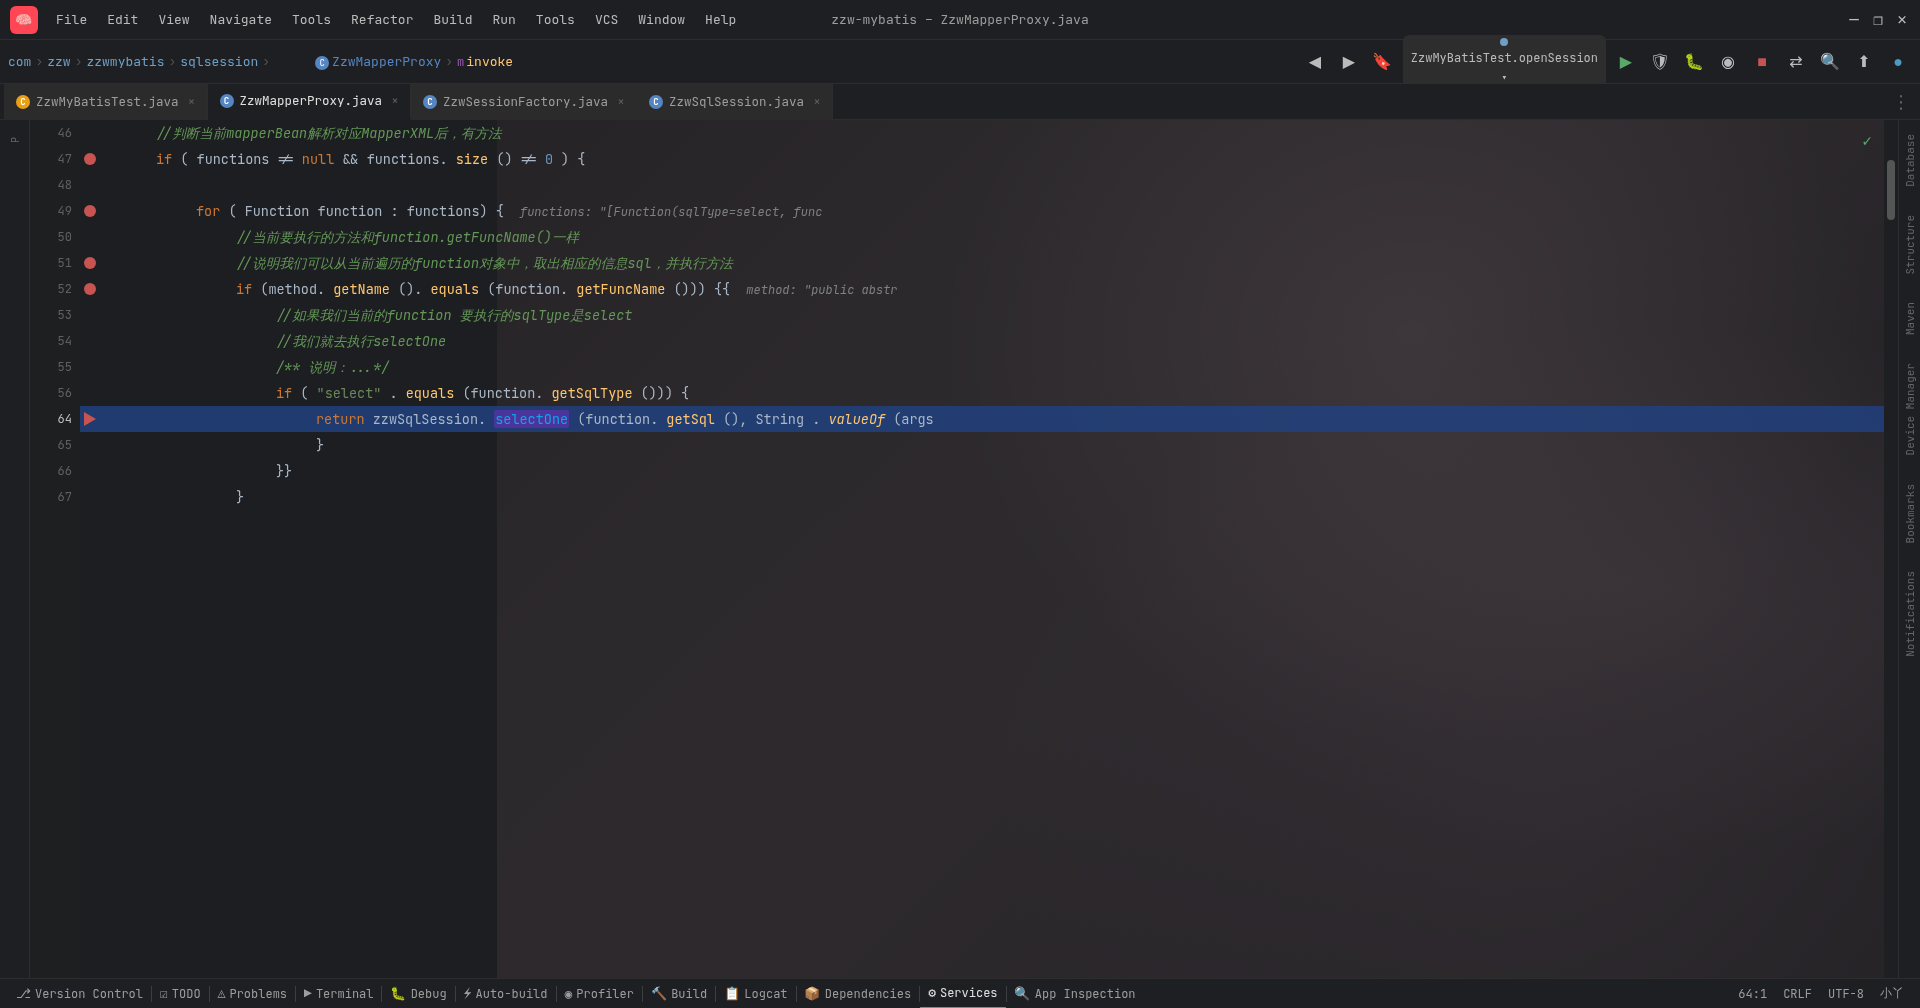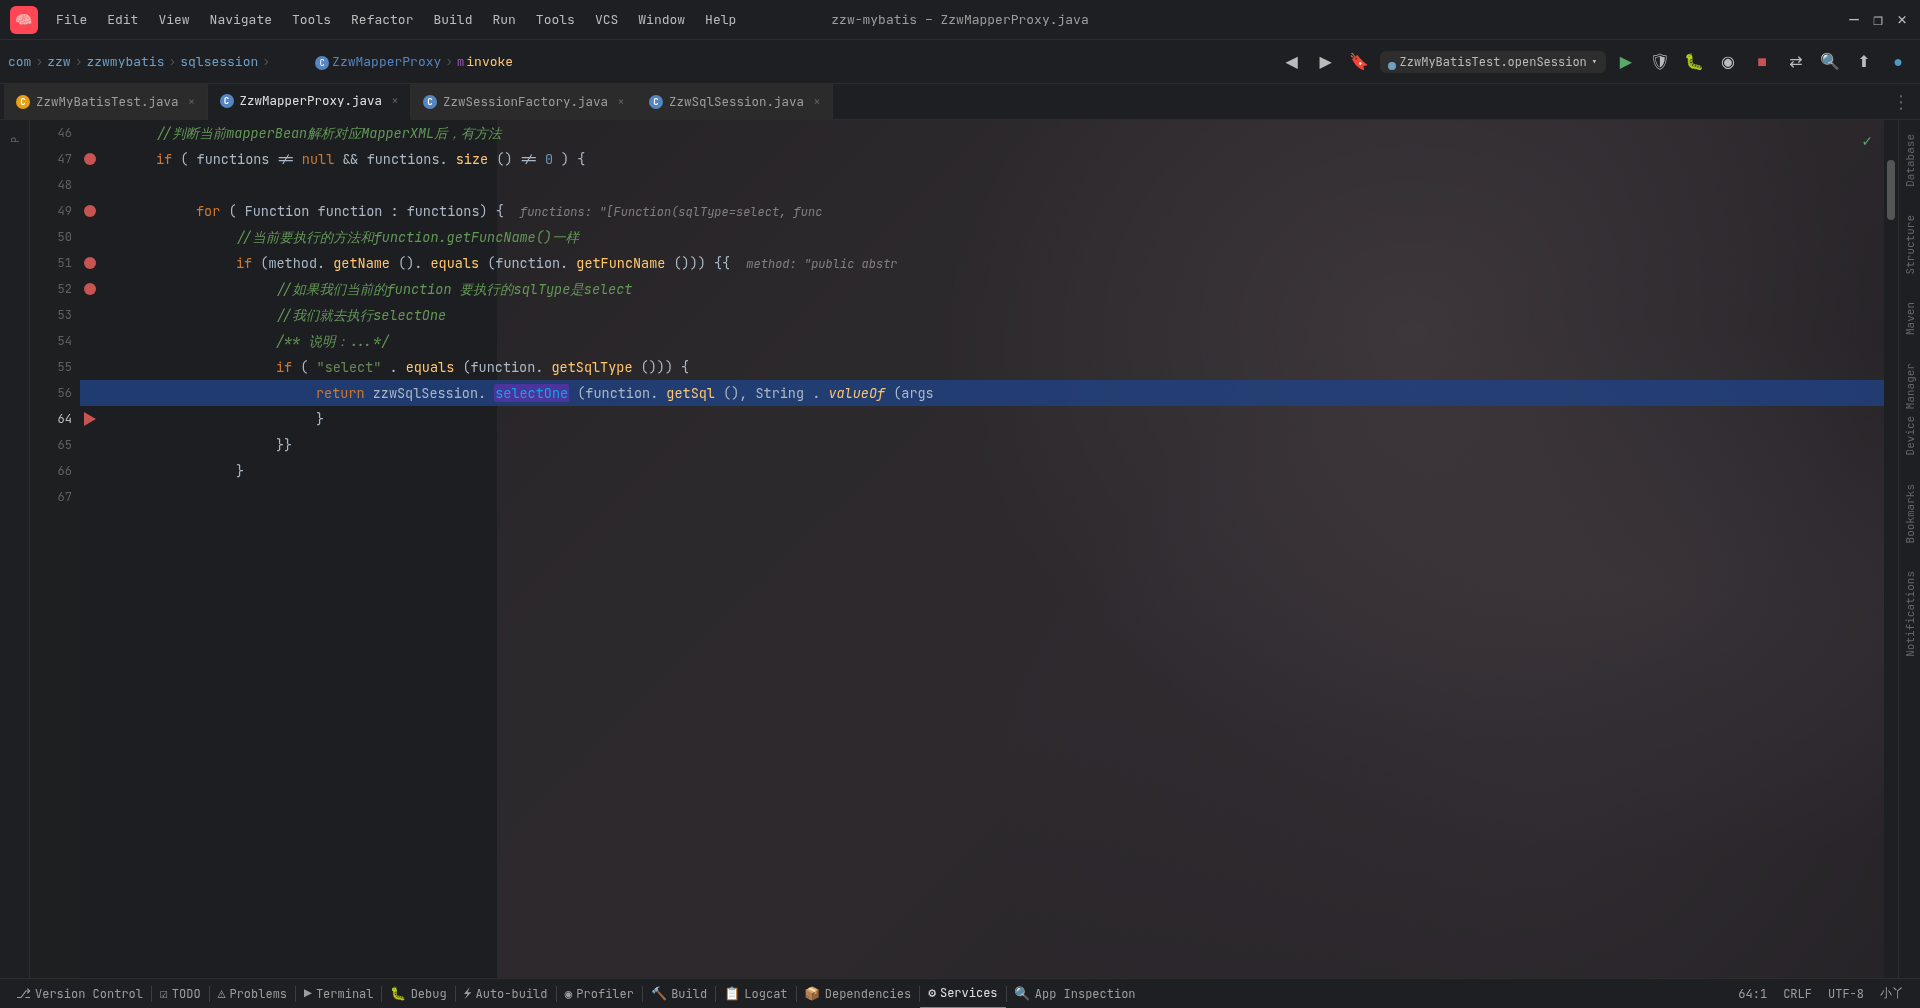--- a/index.html
+++ b/index.html
@@ -95,28 +95,29 @@
     .nav-sep { color: #555; }
     .nav-item-link { color: #6e9fc5; cursor: pointer; }
     .nav-controls {
       display: flex;
       align-items: center;
       gap: 6px;
       margin-left: auto;
     }
     #run-config {
       display: flex;
-      align-items: flex-end;
+      align-items: center;
       background: #2d2d2d;
       border-radius: 6px;
       padding: 3px 8px;
       gap: 4px;
       color: #bbb;
       font-size: 12px;
       cursor: pointer;
+      flex-direction: column;
     }
     #run-config .config-dot {
       width: 8px;
       height: 8px;
       background: #6e9fc5;
       border-radius: 50%;
     }
     .action-btn {
       width: 28px;
       height: 28px;
@@ -612,20 +613,23 @@
             <span class="type">Function </span>
             <span>function : functions) {</span>
             <span class="inline-hint">  functions: "[Function(sqlType=select, func</span>
           </span>
         </div>
 
         <div class="code-line">
           <span style="padding-left:140px;"><span class="comment">//当前要执行的方法和function.getFuncName()一样</span></span>
         </div>
 
+        <div class="code-line">
+          <span style="padding-left:140px;"><span class="comment">//说明我们可以从当前遍历的function对象中，取出相应的信息sql，并执行方法</span></span>
+        </div>
 
         <div class="code-line">
           <span style="padding-left:140px;">
             <span class="kw">if </span>
             <span>(method.</span>
             <span class="fn-call">getName</span>
             <span>().</span>
             <span class="fn-call">equals</span>
             <span>(function.</span>
             <span class="fn-call">getFuncName</span>

